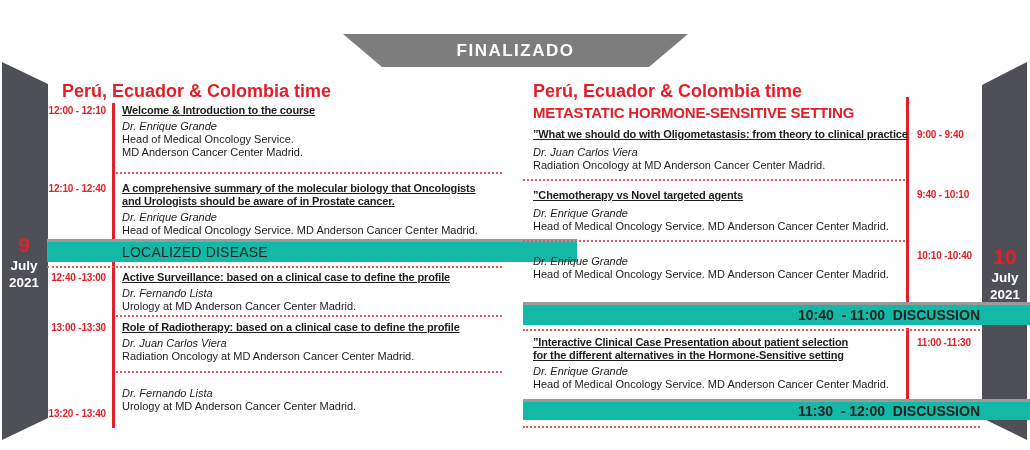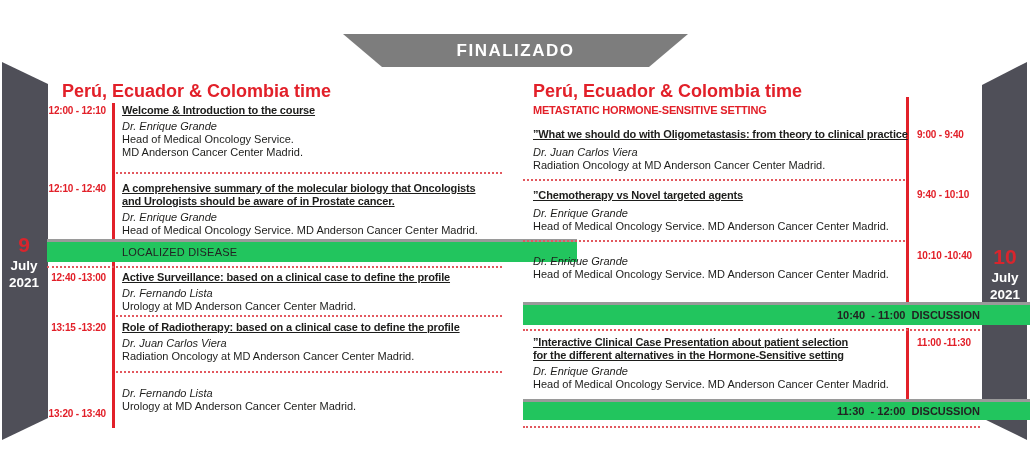--- a/index.html
+++ b/index.html
@@ -20,30 +20,30 @@
   
   .panel{background:#4f4f58;top:0;height:450px;}
   .panel-left{left:0;width:48px;clip-path:polygon(2px 62px,48px 84px,48px 418px,2px 440px);}
   .panel-right{left:980px;width:50px;clip-path:polygon(2px 85px,47px 62px,47px 440px,2px 418px);}
   .date-block{width:100%;text-align:center;color:#fff;font-weight:bold;}
   .date-day{font-size:21px;line-height:24px;color:#d8252d;}
   .date-line{font-size:13.5px;line-height:17px;}
 
   
   .tz-header{color:#e22029;font-weight:bold;font-size:18px;white-space:nowrap;}
-  .sec-header{color:#e22029;font-weight:bold;font-size:11px;letter-spacing:-0.2px;white-space:nowrap;}
+  .sec-header{color:#e22029;font-weight:bold;font-size:15px;letter-spacing:-0.2px;white-space:nowrap;}
 
   
   .vrule{width:3px;background:#e22029;}
 
   
   .dotted{height:0;border-top:2px dotted #e2585e;}
 
   
-  .bar{background:#22c55e;border-top:3px solid #9a9a9a;font-size:11px;color:#222;}
+  .bar{background:#14b8a6;border-top:3px solid #9a9a9a;font-size:14px;color:#222;}
   .bar-label{white-space:pre;}
   .bar-left{line-height:20px;padding-left:75px;font-weight:500;letter-spacing:0.2px;}
   .bar-right1{line-height:20px;text-align:right;padding-right:76px;font-weight:600;}
   .bar-right2{line-height:18px;text-align:right;padding-right:76px;font-weight:600;}
 
   
   .item{white-space:nowrap;}
   .title-line{font-weight:bold;font-size:11px;line-height:13px;letter-spacing:-0.15px;text-decoration:underline;}
   .speaker{font-style:italic;font-size:11px;line-height:13px;margin-top:3px;}
   .speaker-gap{margin-top:5px;}
@@ -79,21 +79,21 @@
   </div>
 
   <div class="abs tz-header" style="left:62px;top:81px;">Perú, Ecuador &amp; Colombia time</div>
 
   <div class="abs vrule" style="left:112px;top:103px;height:137px;"></div>
   <div class="abs vrule" style="left:112px;top:262px;height:166px;"></div>
 
   <div class="abs time time-left" style="left:44px;top:105px;">12:00 - 12:10</div>
   <div class="abs time time-left" style="left:44px;top:183px;">12:10 - 12:40</div>
   <div class="abs time time-left" style="left:44px;top:272px;">12:40 -13:00</div>
-  <div class="abs time time-left" style="left:44px;top:322px;">13:15 -13:20</div>
+  <div class="abs time time-left" style="left:44px;top:322px;">13:00 -13:30</div>
   <div class="abs time time-left" style="left:44px;top:384px;margin-top:24px;">13:20 - 13:40</div>
 
   <div class="abs item" style="left:122px;top:104px;">
     <div class="title-line">Welcome &amp; Introduction to the course</div>
     <div class="speaker">Dr. Enrique Grande</div>
     <div class="aff-line">Head of Medical Oncology Service.</div>
     <div class="aff-line">MD Anderson Cancer Center Madrid.</div>
   </div>
   <div class="abs dotted" style="left:116px;top:172px;width:386px;"></div>
 

